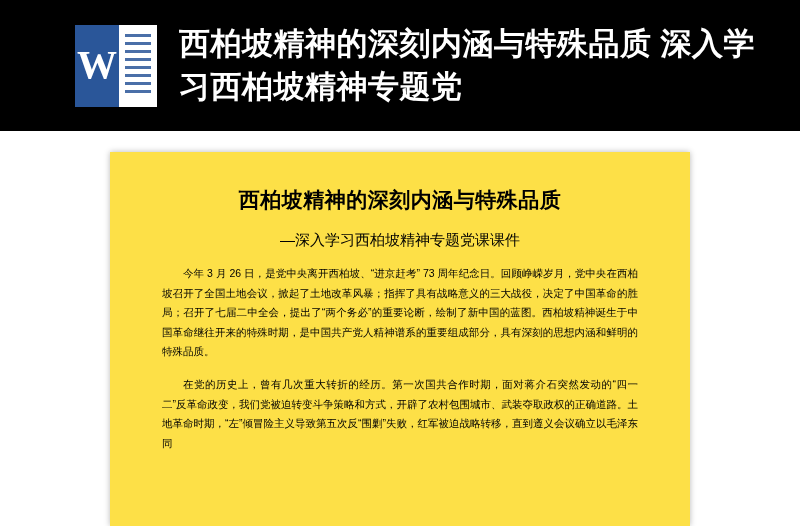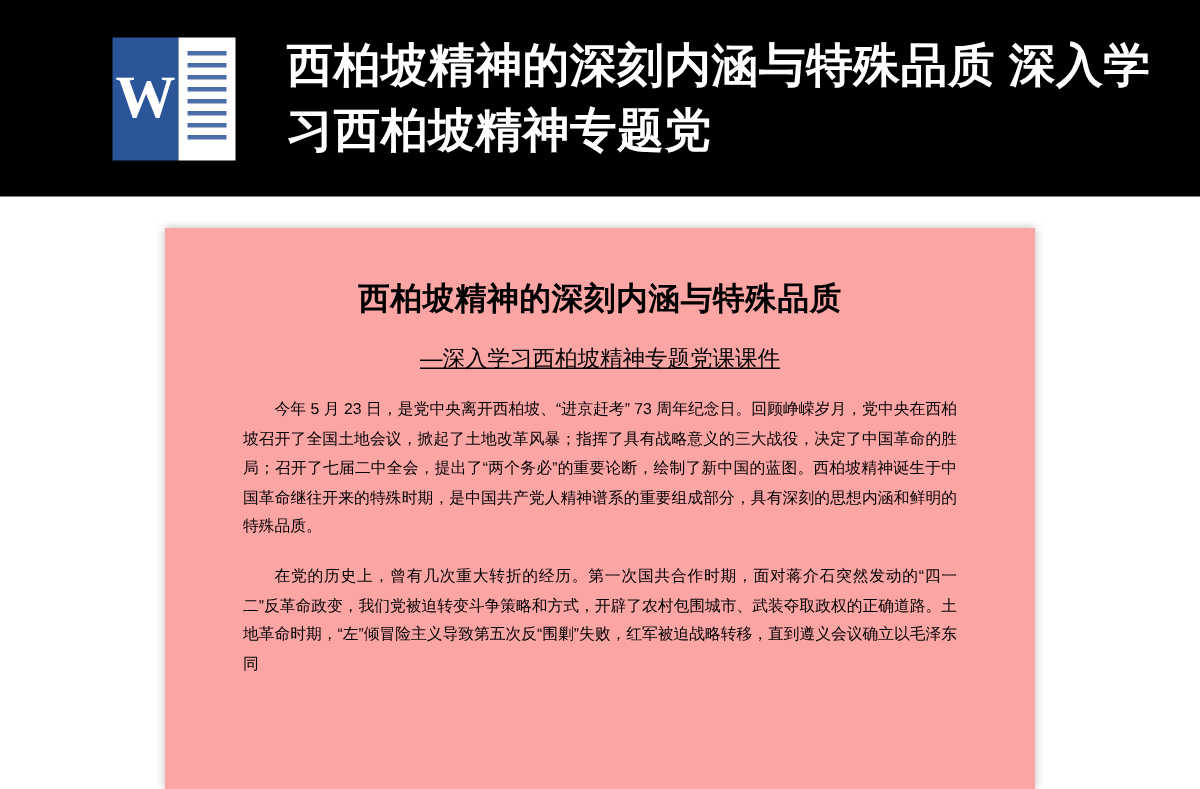--- a/index.html
+++ b/index.html
@@ -68,60 +68,59 @@
     padding: 9px 6px;
   }
   .word-icon .doc i {
     display: block;
     height: 3px;
     background: #2a5699;
     margin-bottom: 5px;
     opacity: 0.85;
   }
   .header-title {
-    margin-left: 34px;
+    margin-left: 22px;
     color: #ffffff;
     font-size: 31px;
     font-weight: bold;
     line-height: 1.38;
     letter-spacing: 0.5px;
     max-width: 595px;
     overflow: hidden;
     max-height: 88px;
   }
 
   
   .sheet {
     position: absolute;
     left: 110px;
     top: 152px;
     width: 580px;
     height: 374px;
-    background: #fca5a5;
+    background: #fde047;
     box-shadow: 0 0 6px rgba(0,0,0,0.28);
     box-sizing: border-box;
     padding: 28px 52px 0 52px;
     overflow: hidden;
   }
   .doc-title {
     text-align: center;
     font-size: 21px;
     font-weight: bold;
     color: #000000;
     letter-spacing: 0.5px;
     margin: 6px 0 0 0;
     line-height: 1.3;
   }
   .doc-subtitle {
     text-align: center;
     font-size: 15px;
     color: #000000;
     margin: 16px 0 0 0;
     line-height: 1.4;
-    text-decoration: underline;
   }
   .doc-para {
     font-size: 10.5px;
     color: #000000;
     line-height: 1.85;
     text-align: justify;
     margin: 14px 0 0 0;
     text-indent: 21px;
   }
   .doc-heading {
@@ -153,17 +152,17 @@
         <i></i>
         <i></i>
       </div>
     </div>
     <div class="header-title">西柏坡精神的深刻内涵与特殊品质 深入学习西柏坡精神专题党</div>
   </div>
 
   <div class="sheet">
     <div class="doc-title">西柏坡精神的深刻内涵与特殊品质</div>
     <div class="doc-subtitle">—深入学习西柏坡精神专题党课课件</div>
-    <p class="doc-para">今年 5 月 23 日，是党中央离开西柏坡、“进京赶考” 73 周年纪念日。回顾峥嵘岁月，党中央在西柏坡召开了全国土地会议，掀起了土地改革风暴；指挥了具有战略意义的三大战役，决定了中国革命的胜局；召开了七届二中全会，提出了“两个务必”的重要论断，绘制了新中国的蓝图。西柏坡精神诞生于中国革命继往开来的特殊时期，是中国共产党人精神谱系的重要组成部分，具有深刻的思想内涵和鲜明的特殊品质。</p>
+    <p class="doc-para">今年 3 月 26 日，是党中央离开西柏坡、“进京赶考” 73 周年纪念日。回顾峥嵘岁月，党中央在西柏坡召开了全国土地会议，掀起了土地改革风暴；指挥了具有战略意义的三大战役，决定了中国革命的胜局；召开了七届二中全会，提出了“两个务必”的重要论断，绘制了新中国的蓝图。西柏坡精神诞生于中国革命继往开来的特殊时期，是中国共产党人精神谱系的重要组成部分，具有深刻的思想内涵和鲜明的特殊品质。</p>
     <p class="doc-para">在党的历史上，曾有几次重大转折的经历。第一次国共合作时期，面对蒋介石突然发动的“四一二”反革命政变，我们党被迫转变斗争策略和方式，开辟了农村包围城市、武装夺取政权的正确道路。土地革命时期，“左”倾冒险主义导致第五次反“围剿”失败，红军被迫战略转移，直到遵义会议确立以毛泽东同</p>
   </div>
 
 </div>
 
 </body></html>

